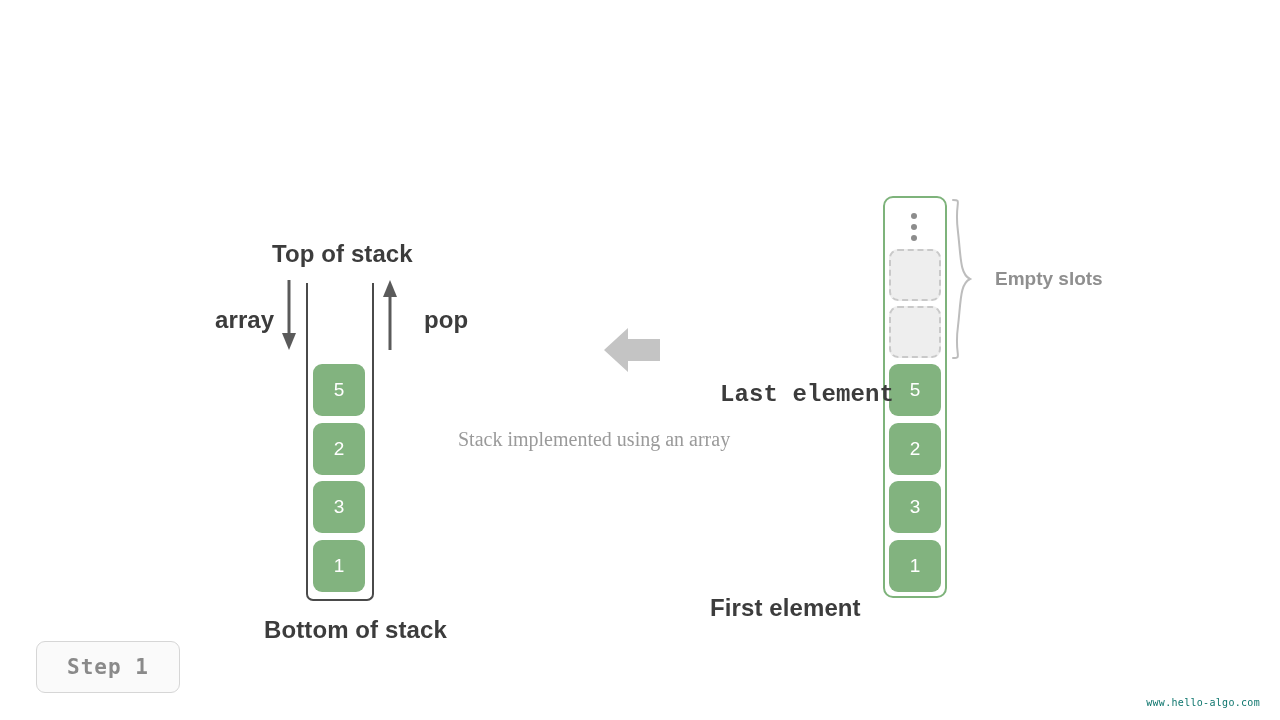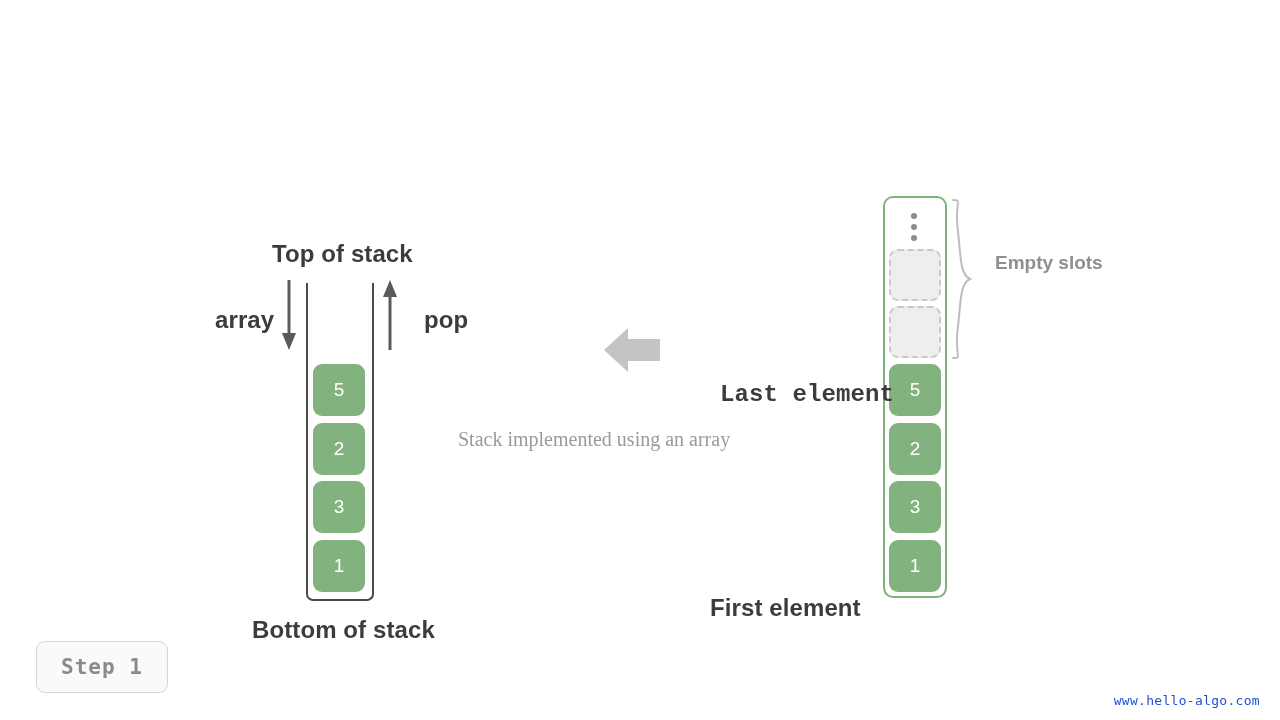--- a/index.html
+++ b/index.html
@@ -117,43 +117,43 @@
     width: 6px;
     height: 6px;
     border-radius: 50%;
     background: #8c8c8c;
   }
 
   
   #step-badge {
     left: 36px;
     top: 641px;
-    width: 132px;
+    width: 144px;
     height: 52px;
     border: 1px solid #d6d6d6;
     border-radius: 9px;
     background: #fafafa;
     display: flex;
     align-items: center;
     justify-content: center;
     font-family: "DejaVu Sans Mono", "Liberation Mono", monospace;
     font-size: 21px;
     font-weight: bold;
     color: #8a8a8a;
     letter-spacing: 1px;
     box-sizing: border-box;
   }
 
   
   #watermark {
     right: 20px;
     bottom: 12px;
     font-family: "DejaVu Sans Mono", "Liberation Mono", monospace;
-    font-size: 13px;
-    color: #1d4ed8;
+    font-size: 10px;
+    color: #0f766e;
     letter-spacing: 0.3px;
   }
 </style>
 </head>
 <body>
 
 <div class="abs label-dark" style="left:272px; top:240px;">Top of stack</div>
 
 <div class="abs label-dark" style="left:215px; top:306px;">array</div>
 
@@ -169,21 +169,21 @@
   <polygon points="11,2 4,19 18,19" fill="#5a5a5a"></polygon>
 </svg>
 
 <div class="abs" id="stack-container"></div>
 
 <div class="abs cell" style="left:313px; top:364px;">5</div>
 <div class="abs cell" style="left:313px; top:423px;">2</div>
 <div class="abs cell" style="left:313px; top:481px;">3</div>
 <div class="abs cell" style="left:313px; top:540px;">1</div>
 
-<div class="abs label-dark" style="left:252px; top:616px;">Bottom of stack</div>
+<div class="abs label-dark" style="left:264px; top:616px;">Bottom of stack</div>
 
 <svg class="abs" id="transform-arrow" viewBox="0 0 56 56">
   <polygon points="0,28 24,6 24,17 56,17 56,39 24,39 24,50" fill="#c4c4c4"></polygon>
 </svg>
 
 <div class="abs caption" style="left:458px; top:428px;font-family:Liberation Serif, serif;">Stack implemented using an array</div>
 
 <div class="abs" id="array-container"></div>
 
 <div class="abs" id="ellipsis">
@@ -192,21 +192,21 @@
     <i></i>
 </div>
 
 <div class="abs cell-empty" style="left:889px; top:249px;"></div>
 <div class="abs cell-empty" style="left:889px; top:306px;"></div>
 
 <svg class="abs" style="left:950px; top:196px;" width="26" height="166" viewBox="0 0 26 166">
   <path d="M3 4 C13 4, 4 6, 8 36 C11 62, 10 78, 20 83 C10 88, 11 104, 8 130 C4 160, 13 162, 3 162" fill="none" stroke="#bdbdbd" stroke-width="2" stroke-linecap="round"></path>
 </svg>
 
-<div class="abs label-gray" style="left:995px; top:252px;">Empty slots</div>
+<div class="abs label-gray" style="left:995px; top:268px;">Empty slots</div>
 
 <div class="abs cell" style="left:889px; top:364px;">5</div>
 <div class="abs cell" style="left:889px; top:423px;">2</div>
 <div class="abs cell" style="left:889px; top:481px;">3</div>
 <div class="abs cell" style="left:889px; top:540px;">1</div>
 
 <div class="abs label-dark" style="left:720px; top:381px;font-family:Liberation Mono, monospace;">Last element</div>
 
 <div class="abs label-dark" style="left:710px; top:554px;margin-top:40px;">First element</div>
 

